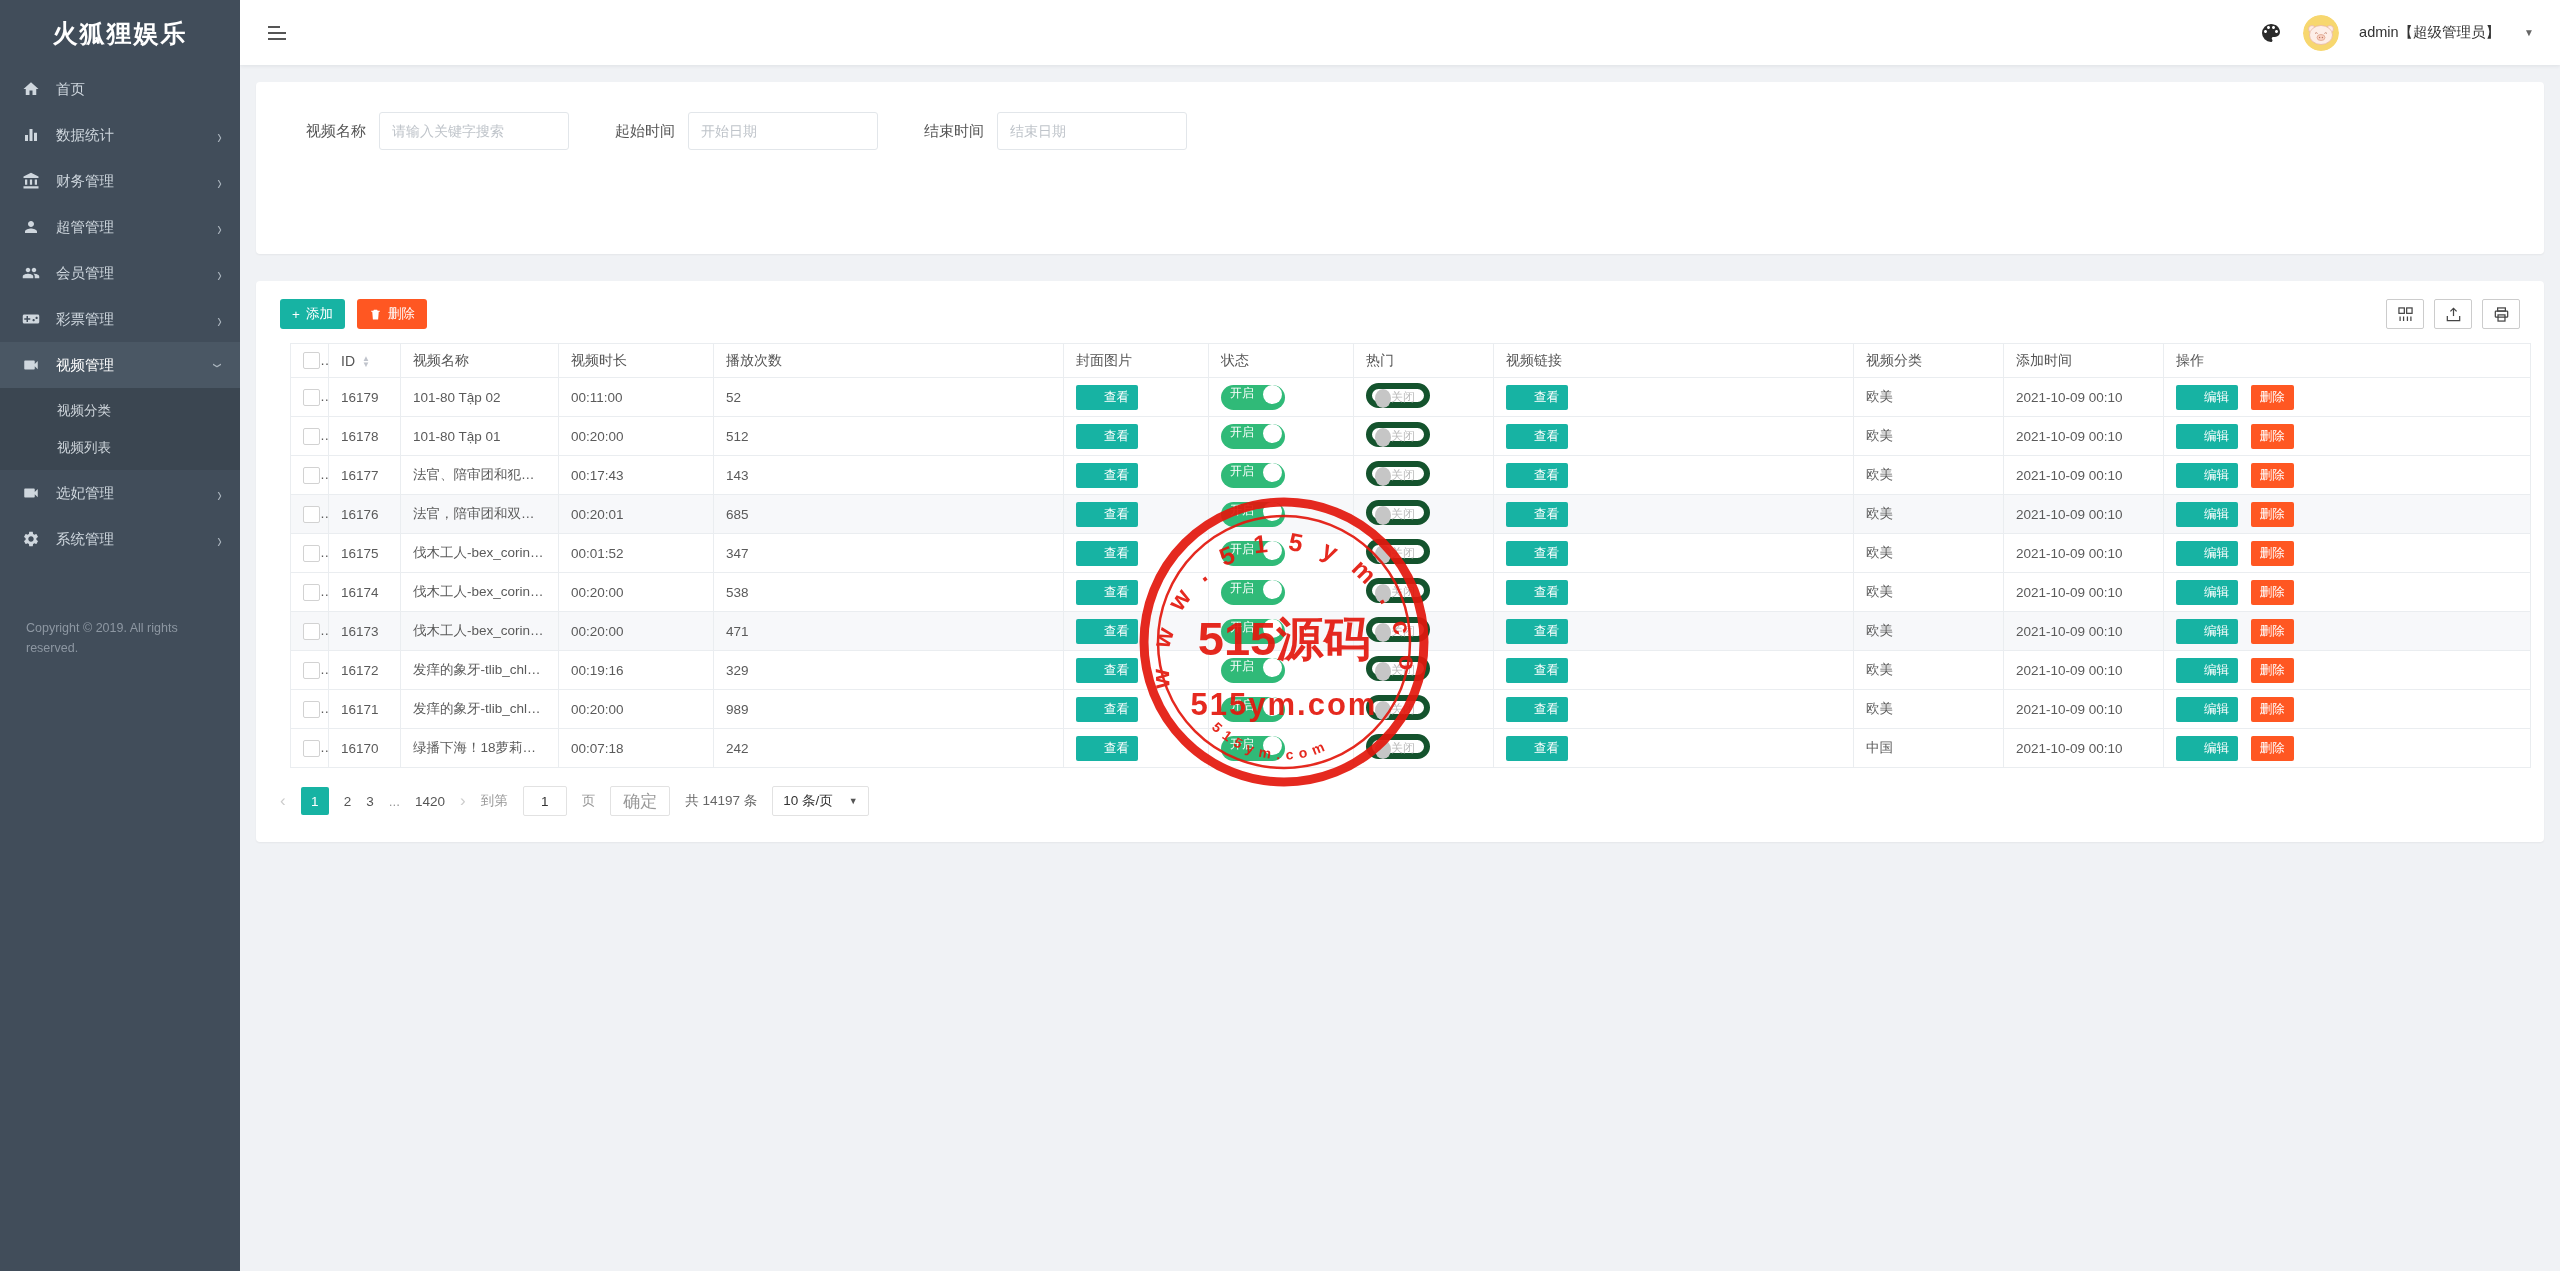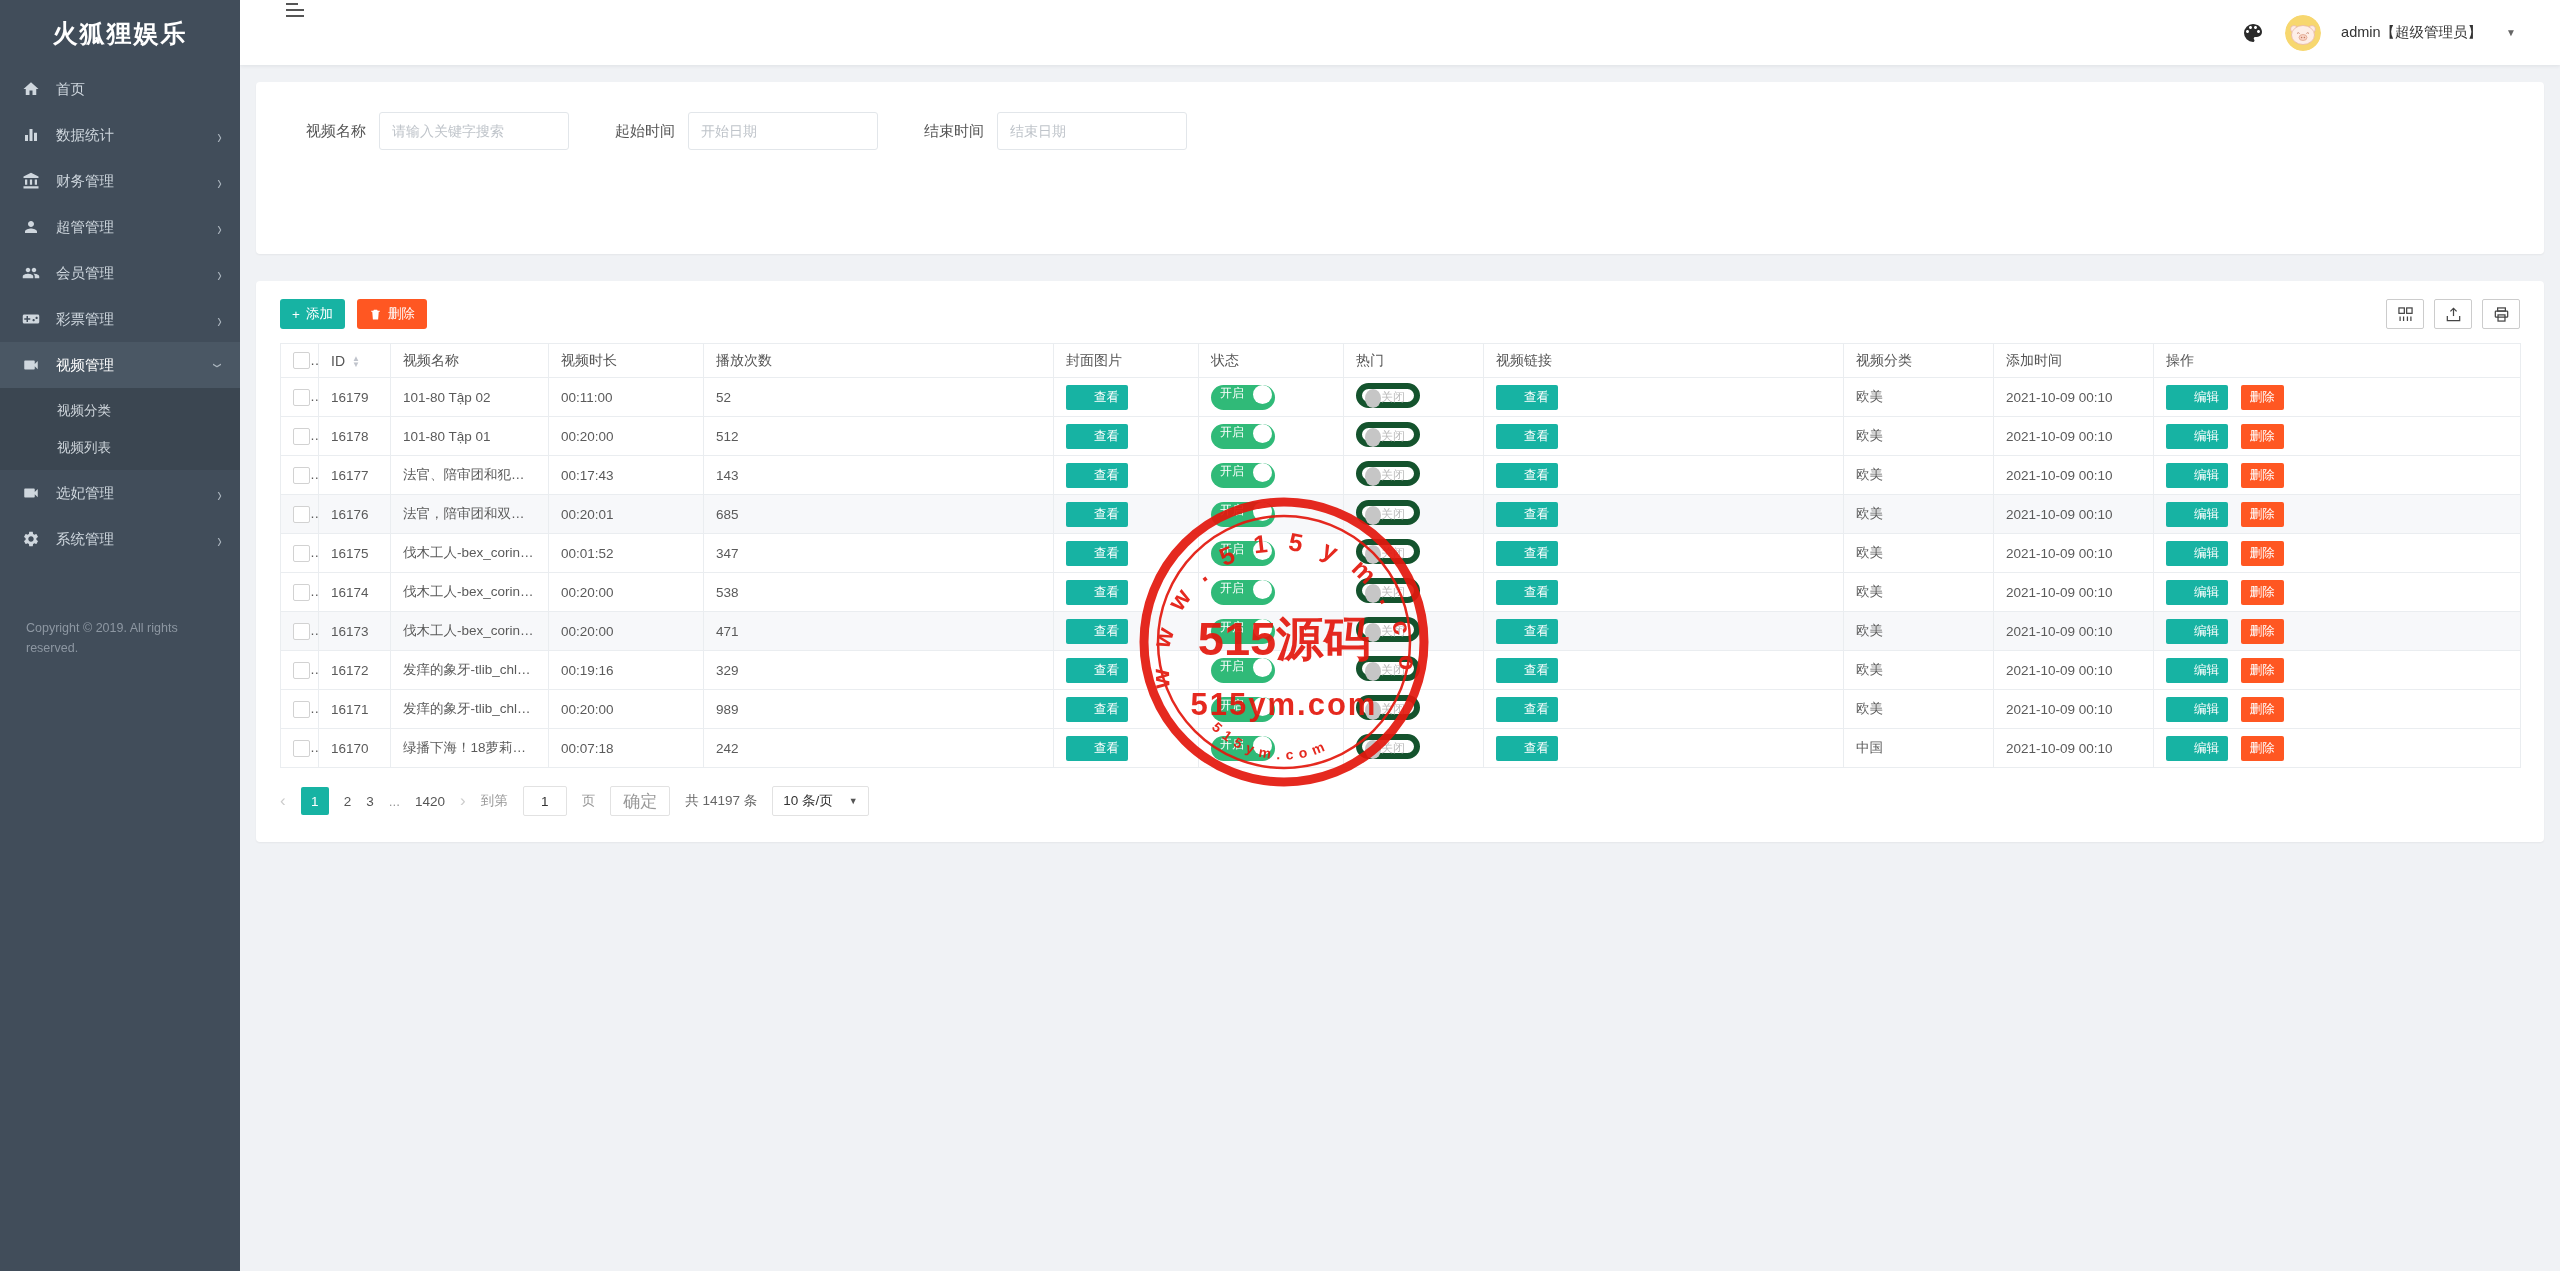--- a/index.html
+++ b/index.html
@@ -21,22 +21,22 @@
   .mi .arr.down { transform:rotate(90deg) scale(.9,1.4); }
   .mi.active { background:var(--sidebarActive,#4a5764); color:#fff; }
   .sub { background:var(--submenu,#3b4651); padding:4px 0; }
   .smi { height:37px; display:flex; align-items:center; padding-left:57px;
     color:#cdd4da; font-size:13.5px; cursor:pointer; }
   .copyright { margin-top:56px; padding:0 20px 0 26px; width:200px;
     color:#8d97a2; font-size:12.5px; line-height:1.6; }
 
   
   .main { position:absolute; left:240px; top:0; right:0; bottom:0; }
-  .topbar { height:65px; background:#fff; display:flex; 
-    justify-content:space-between; padding:0 44px; box-shadow:0 1px 4px rgba(0,21,41,.08); position:relative; z-index:5;}
+  .topbar { height:65px; background:#fff; display:flex; align-items:center;
+    justify-content:space-between; padding:0 26px; box-shadow:0 1px 4px rgba(0,21,41,.08); position:relative; z-index:5;}
   .hamburger { width:24px; height:20px; cursor:pointer; display:flex; align-items:center; }
   .topbar-right { display:flex; align-items:center; gap:20px; }
   .palette { width:24px; height:24px; cursor:pointer; display:flex; }
   .avatar { width:36px; height:36px; border-radius:50%; overflow:hidden; cursor:pointer; }
   .username { color:#333; font-size:14.5px; cursor:pointer; }
   .user-caret { color:#666; font-size:10px; margin-left:4px; cursor:pointer; }
 
   
   .card { background:#fff; border-radius:4px; margin:0 16px;
     box-shadow:0 1px 2px rgba(0,0,0,.05); }
@@ -58,21 +58,21 @@
   .toolbar-left { display:flex; gap:12px; }
   .tbtn { height:30px; padding:0 12px; border:none; border-radius:3px; color:#fff;
     font-size:13.5px; cursor:pointer; display:flex; align-items:center; gap:6px; font-family:inherit; }
   .tbtn.teal { background:var(--teal,#17b3a3); }
   .tbtn.orange { background:var(--orange,#ff5722); }
   .toolbar-right { display:flex; gap:10px; }
   .ibtn { width:38px; height:30px; background:#fff; border:1px solid #ccc; border-radius:2px;
     display:flex; align-items:center; justify-content:center; color:#444; cursor:pointer; }
   .ibtn svg { width:17px; height:17px; stroke:currentColor; fill:none; stroke-width:1.6; }
 
-  table { width:100%; border-collapse:collapse; table-layout:fixed; }
+  table { width:100%; border-collapse:collapse; table-layout:fixed;margin-left:10px; }
   th,td { border:1px solid #eaedf0; padding:0 12px; text-align:left; font-weight:normal;
     white-space:nowrap; overflow:hidden; text-overflow:ellipsis; }
   th { height:34px; color:#555; font-size:14px; }
   td { height:39px; color:#5a5a5a; font-size:13.5px; }
   tr.shaded td { background:#f7f8fa; }
   .checkbox { width:17px; height:17px; border:1px solid #d2d2d2; border-radius:2px;
     background:#fff; display:inline-block; cursor:pointer; vertical-align:middle; }
   .sort { display:inline-flex; flex-direction:column; margin-left:7px; vertical-align:middle;
     color:#c0c4cc; font-size:8px; line-height:6px; cursor:pointer; }
   .btn-mini { height:25px; padding:0 9px; border:none; border-radius:2px; color:#fff;

